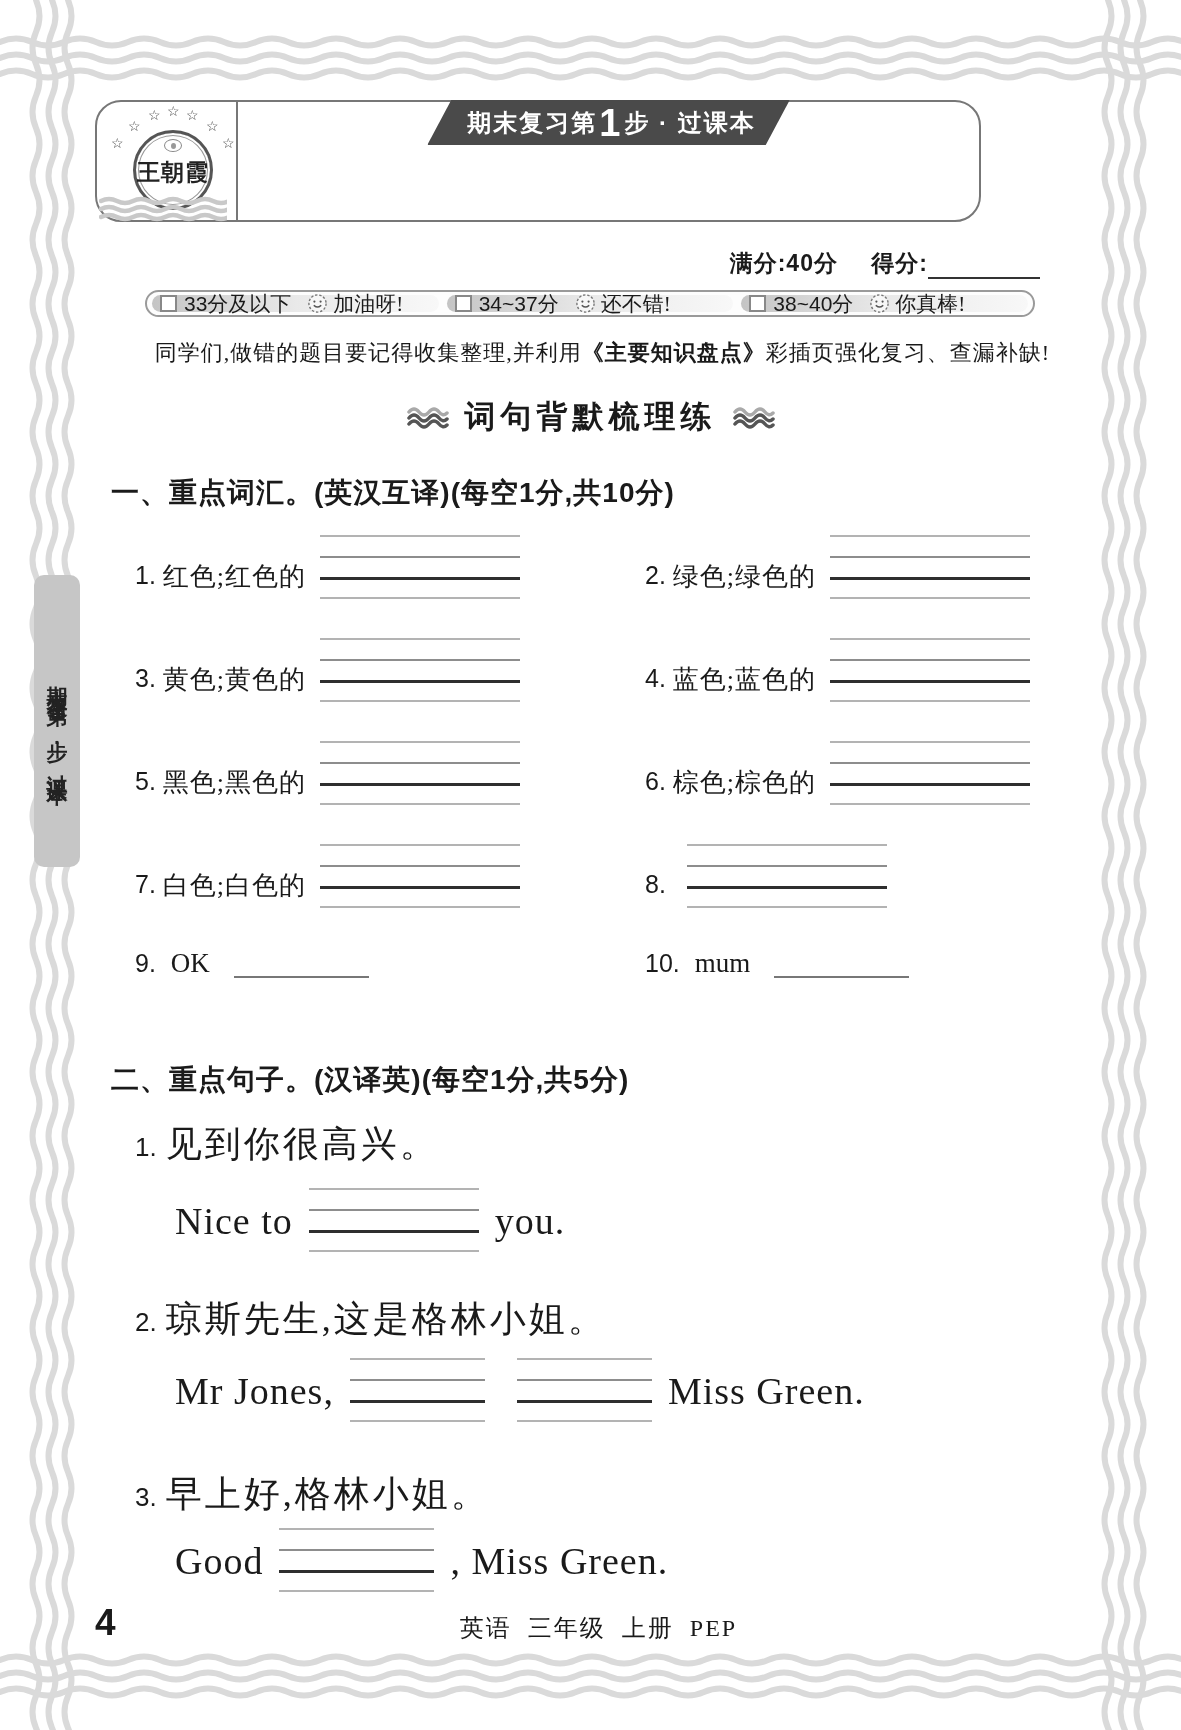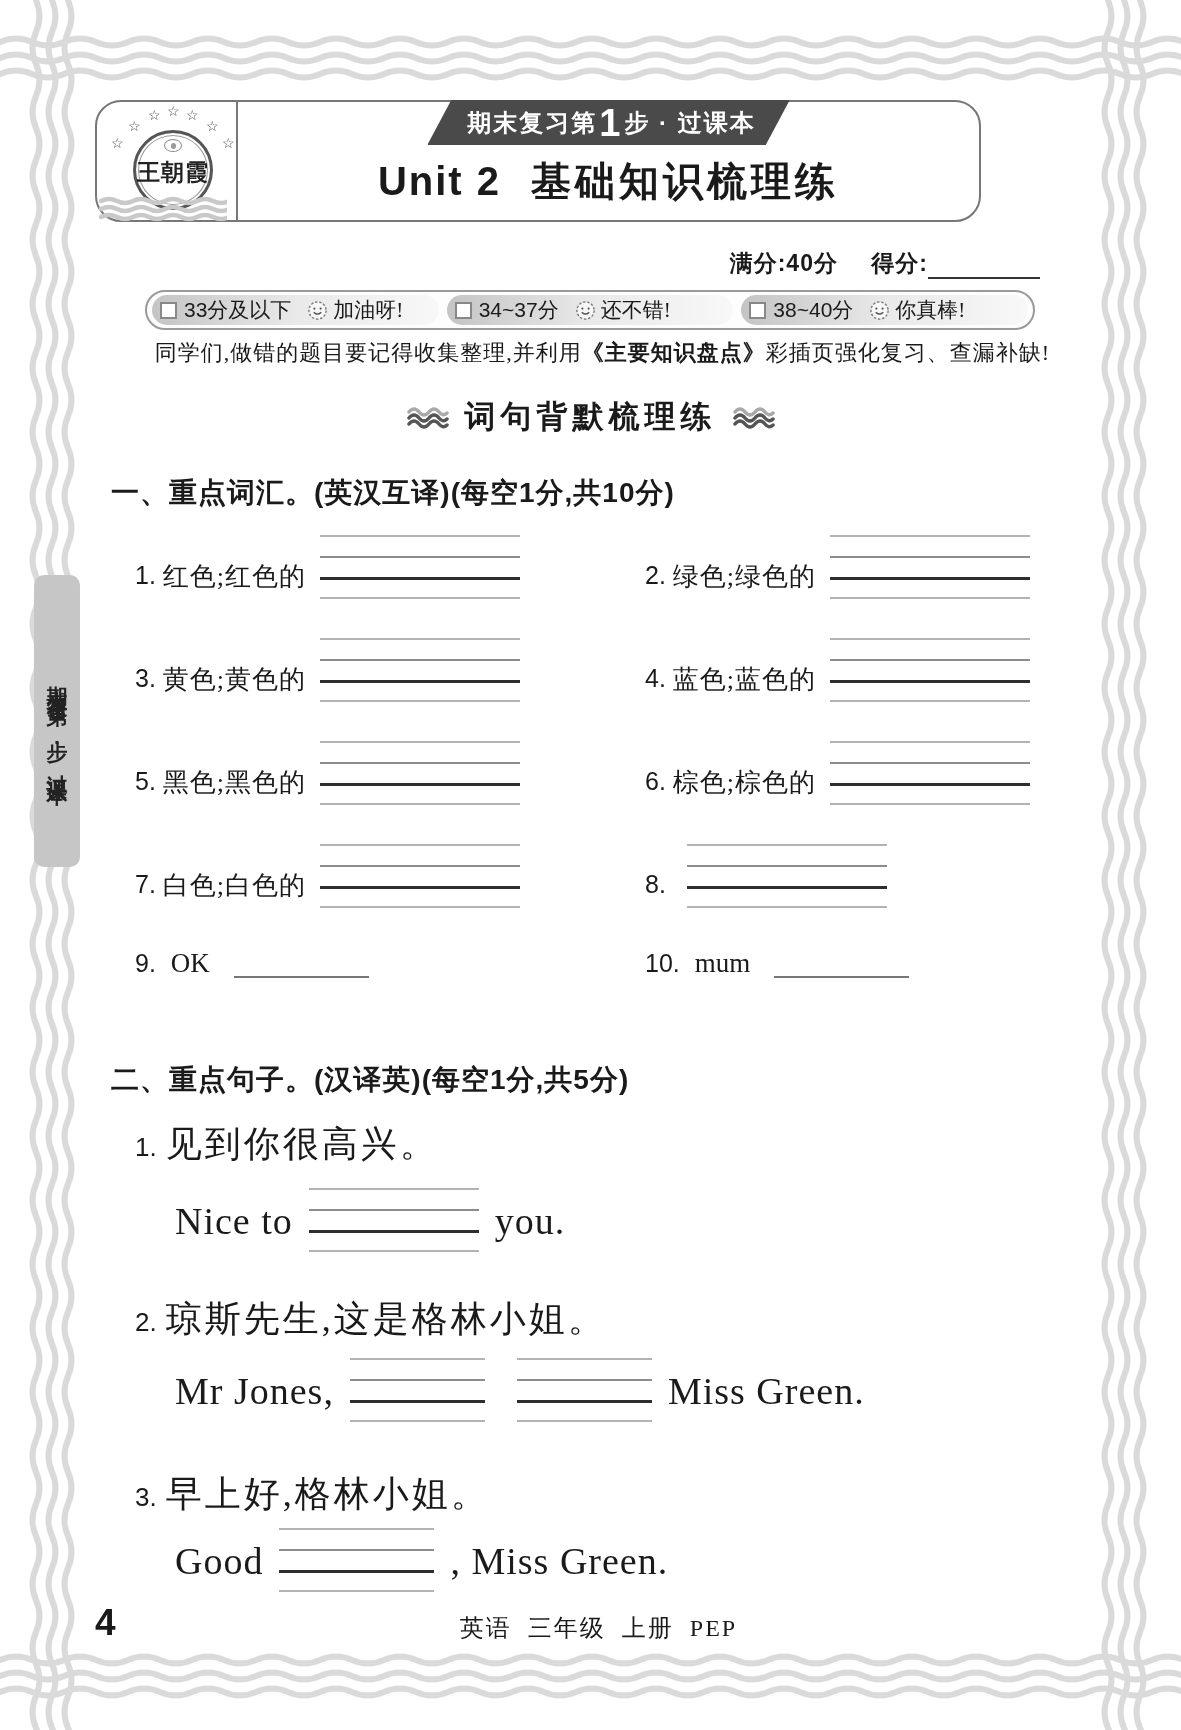--- a/index.html
+++ b/index.html
@@ -56,21 +56,21 @@
   .title .ten { letter-spacing:2px; margin-right:30px; }
   .title .tcn { letter-spacing:4px; }
 
   
   .scoreline { position:absolute; right:141px; top:248px; font-size:23px; font-weight:700; letter-spacing:1px; }
   .scoreline .gap { margin-left:26px; }
   .blankline { display:inline-block; width:112px; border-bottom:2px solid #333; }
 
   
   .bandbar {
-    position:absolute; left:145px; top:290px; width:890px; height:40px;
+    position:absolute; left:145px; top:290px; width:890px; height:27px;
     border:2px solid #9a9a9a; border-radius:21px; background:#fdfdfd;
     display:flex; gap:8px; padding:3px 5px;
   }
   .band {
     flex:1; border-radius:16px; display:flex; align-items:center; padding:0 8px;
     background:linear-gradient(90deg,#c4c4c4 0%,#e9e9e9 50%,#f8f8f8 100%);
     font-size:21px; white-space:nowrap;
   }
   .cb { width:17px; height:17px; background:#fff; border:2px solid #888; margin-right:7px; flex:none; }
   .band .cmt { font-family:"Liberation Serif", serif; }
@@ -177,23 +177,20 @@
         <path d="M0 0 q 8 -4 16 0 q 8 4 16 0 q 8 -4 16 0 q 8 4 16 0 q 8 -4 16 0 q 8 4 16 0 q 8 -4 16 0 q 8 4 16 0" transform="translate(2 21)" stroke="#c9c9c9" stroke-width="4.5" fill="none" stroke-linecap="round"></path>
       </svg>
   </div>
   <div class="hdr-divider"></div>
   <div class="hdr-main">
     <div class="banner">
       <span>期末复习第</span>
         <span class="bannum">1</span>
         <span>步 · 过课本</span>
     </div>
-    <h1 class="title">
-      <span class="ten">Unit 2</span><span class="tcn">基础知识梳理练</span>
-    </h1>
   </div>
 </header>
 
 <div class="scoreline">
   <span>满分:40分</span>
   <span class="gap">得分:</span><span class="blankline">&nbsp;</span>
 </div>
 
 <div class="bandbar">
   <div class="band">

